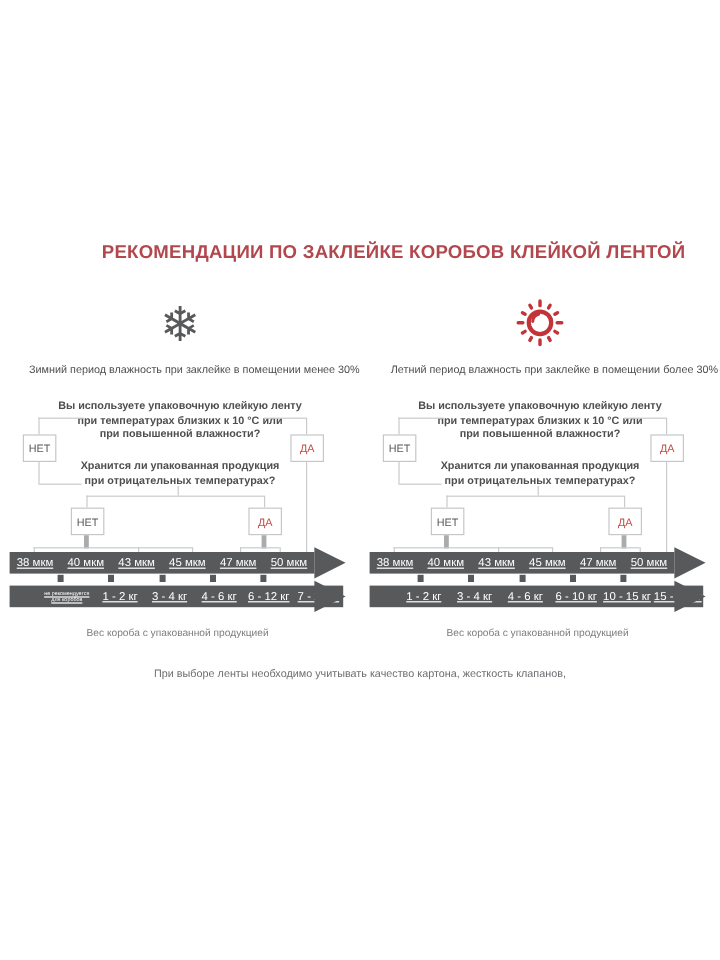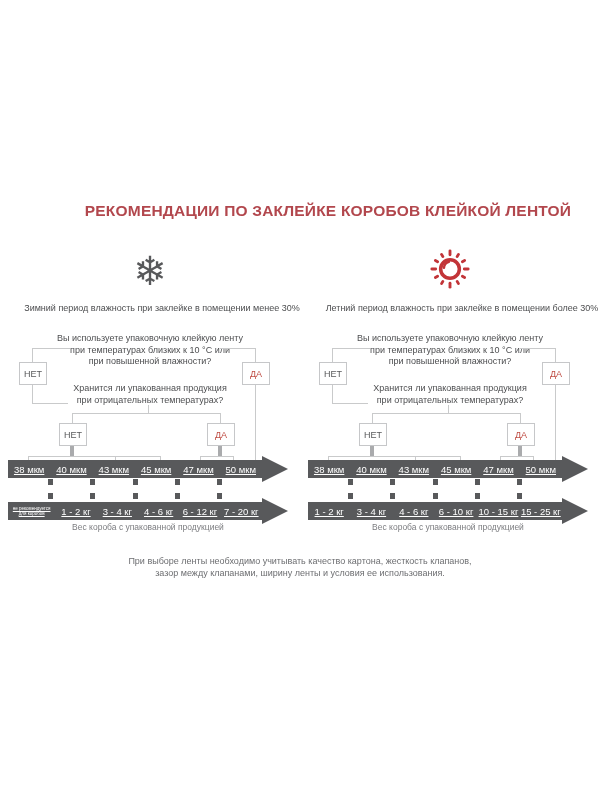--- a/index.html
+++ b/index.html
@@ -12,21 +12,21 @@
     font-size:15.5px;font-weight:bold;color:#b2474d;letter-spacing:.2px;margin-left:28px;
   }
   .charts{position:absolute;top:245px;left:0;width:600px;display:flex;}
   .chart{position:relative;width:300px;height:300px;}
   .icon-slot{position:absolute;top:2px;left:0;width:300px;height:48px;text-align:center;}
   .snowflake{font-size:40px;line-height:48px;color:#58595b;}
   .season{
     position:absolute;top:58px;left:12px;width:300px;text-align:center;
     font-size:9px;color:#4d4e50;
   }
-  .q{position:absolute;left:0;width:300px;text-align:center;font-size:9px;line-height:11.5px;color:#4d4e50;}
+  .q{position:absolute;left:0;width:300px;text-align:center;font-size:9px;line-height:11.5px;color:#4d4e50;font-weight:bold;}
   .q1{top:88px;}
   .q2{top:138px;}
   .hl,.vl{position:absolute;background:#c9cacb;}
   .hl{height:1px;}
   .vl{width:1px;}
   .thickdrop{position:absolute;width:4px;background:#aaabad;}
   .answer-box{
     position:absolute;width:26px;height:21px;background:#ffffff;border:1px solid #c6c7c9;
     display:flex;align-items:center;justify-content:center;font-size:9px;color:#58595b;z-index:2;
   }
@@ -39,21 +39,21 @@
     flex:1;display:flex;align-items:center;justify-content:center;
     color:#ffffff;font-size:9.5px;white-space:nowrap;text-decoration:underline;
   }
   .bar .cell.tiny{font-size:4.5px;line-height:5px;white-space:normal;text-align:center;padding:0 3px;}
   .arrowhead{
     position:absolute;left:254px;top:-4px;width:0;height:0;
     border-top:13px solid transparent;border-bottom:13px solid transparent;
     border-left:26px solid #58595b;
   }
   .bar-thickness{top:215px;}
-  .bar-weight{top:257px;}
+  .bar-weight{top:243px;padding-left:24px;}
   .tick{position:absolute;width:5px;height:6px;background:#58595b;}
   .weight-caption{
     position:absolute;top:277px;left:8px;width:280px;text-align:center;
     font-size:8.5px;color:#7c7d80;
   }
   .footnote{
     position:absolute;top:556px;left:0;width:600px;text-align:center;
     font-size:9px;line-height:11.5px;color:#6d6e71;
   }
 </style>
@@ -233,14 +233,13 @@
       <div class="cell">15 - 25 кг</div>
       <div class="arrowhead"></div>
     </div>
 
     <div class="weight-caption">Вес короба с упакованной продукцией</div>
   </div>
 </div>
 
 <div class="footnote">
   <div>При выборе ленты необходимо учитывать качество картона, жесткость клапанов,</div>
-  <div>зазор между клапанами, ширину ленты и условия ее использования.</div>
 </div>
 
 </body></html>

